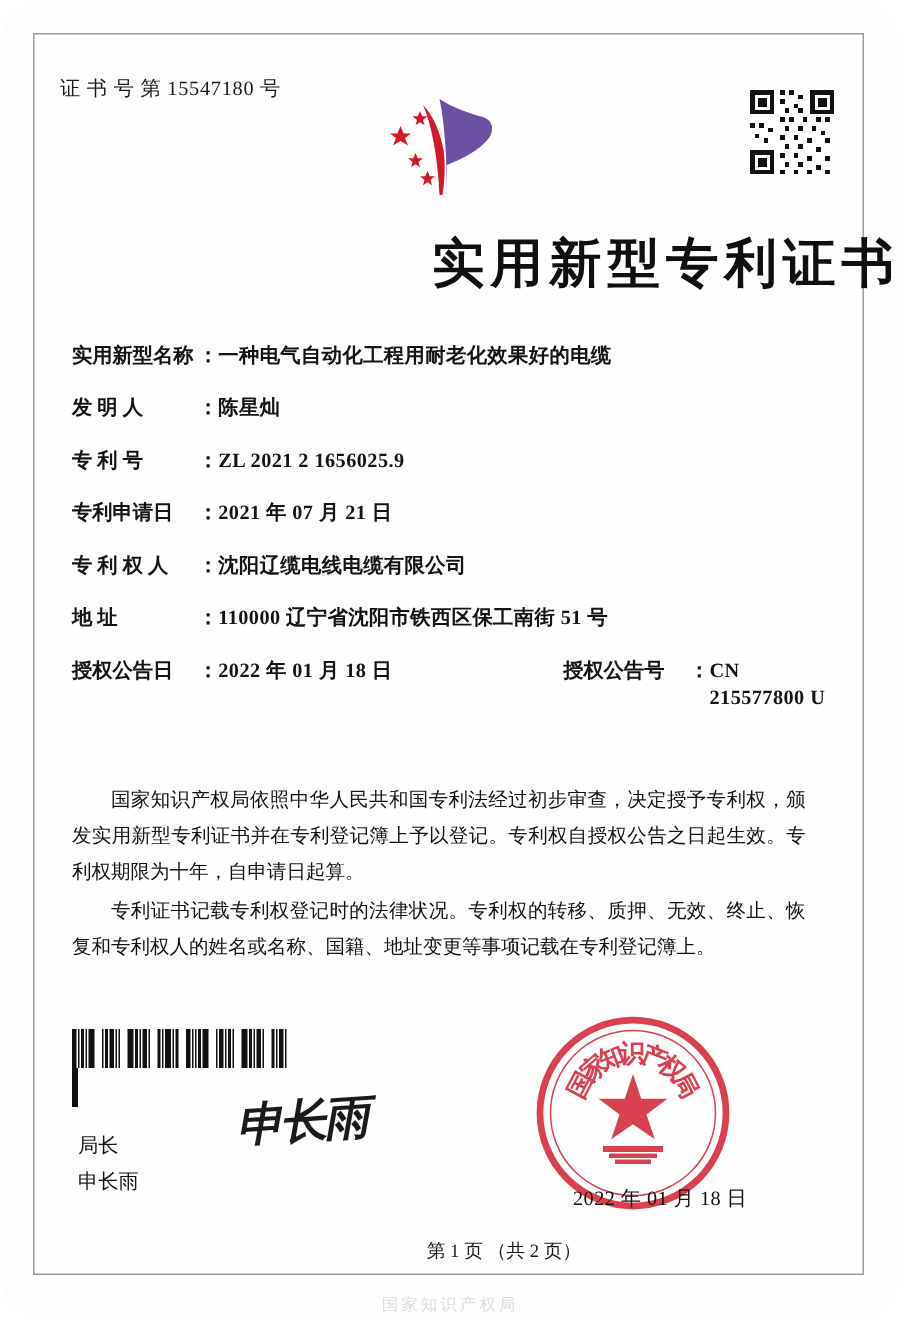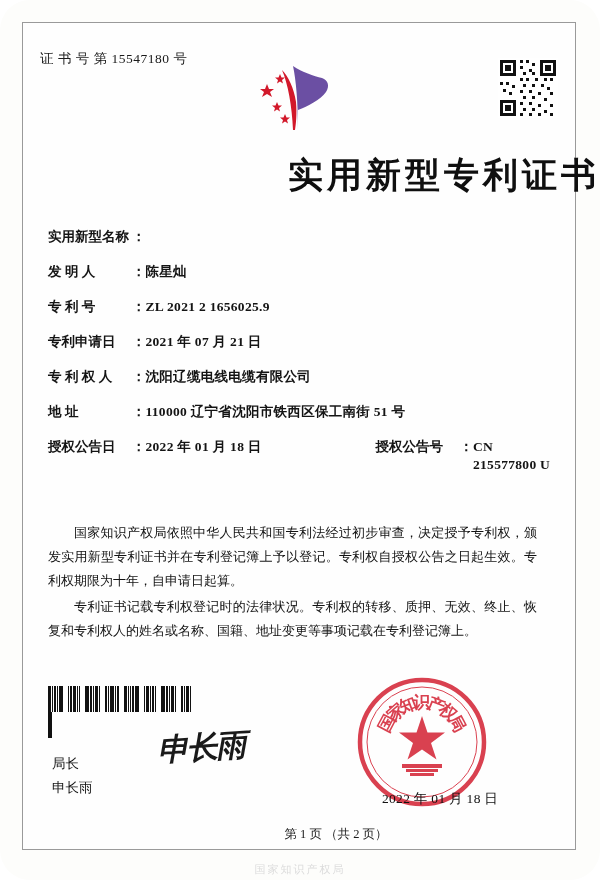--- a/index.html
+++ b/index.html
@@ -289,20 +289,21 @@
       </g>
     </svg>
   </div>
 
   <div class="main-title">实用新型专利证书</div>
 
   <div class="fields">
     <div class="frow">
       <span class="flabel">实用新型名称</span>
       <span class="fsep">：</span>
+      <span class="fvalue">一种电气自动化工程用耐老化效果好的电缆</span>
     </div>
     <div class="frow">
       <span class="flabel">发 明 人</span>
       <span class="fsep">：</span>
       <span class="fvalue">陈星灿</span>
     </div>
     <div class="frow">
       <span class="flabel">专 利 号</span>
       <span class="fsep">：</span>
       <span class="fvalue">ZL 2021 2 1656025.9</span>

